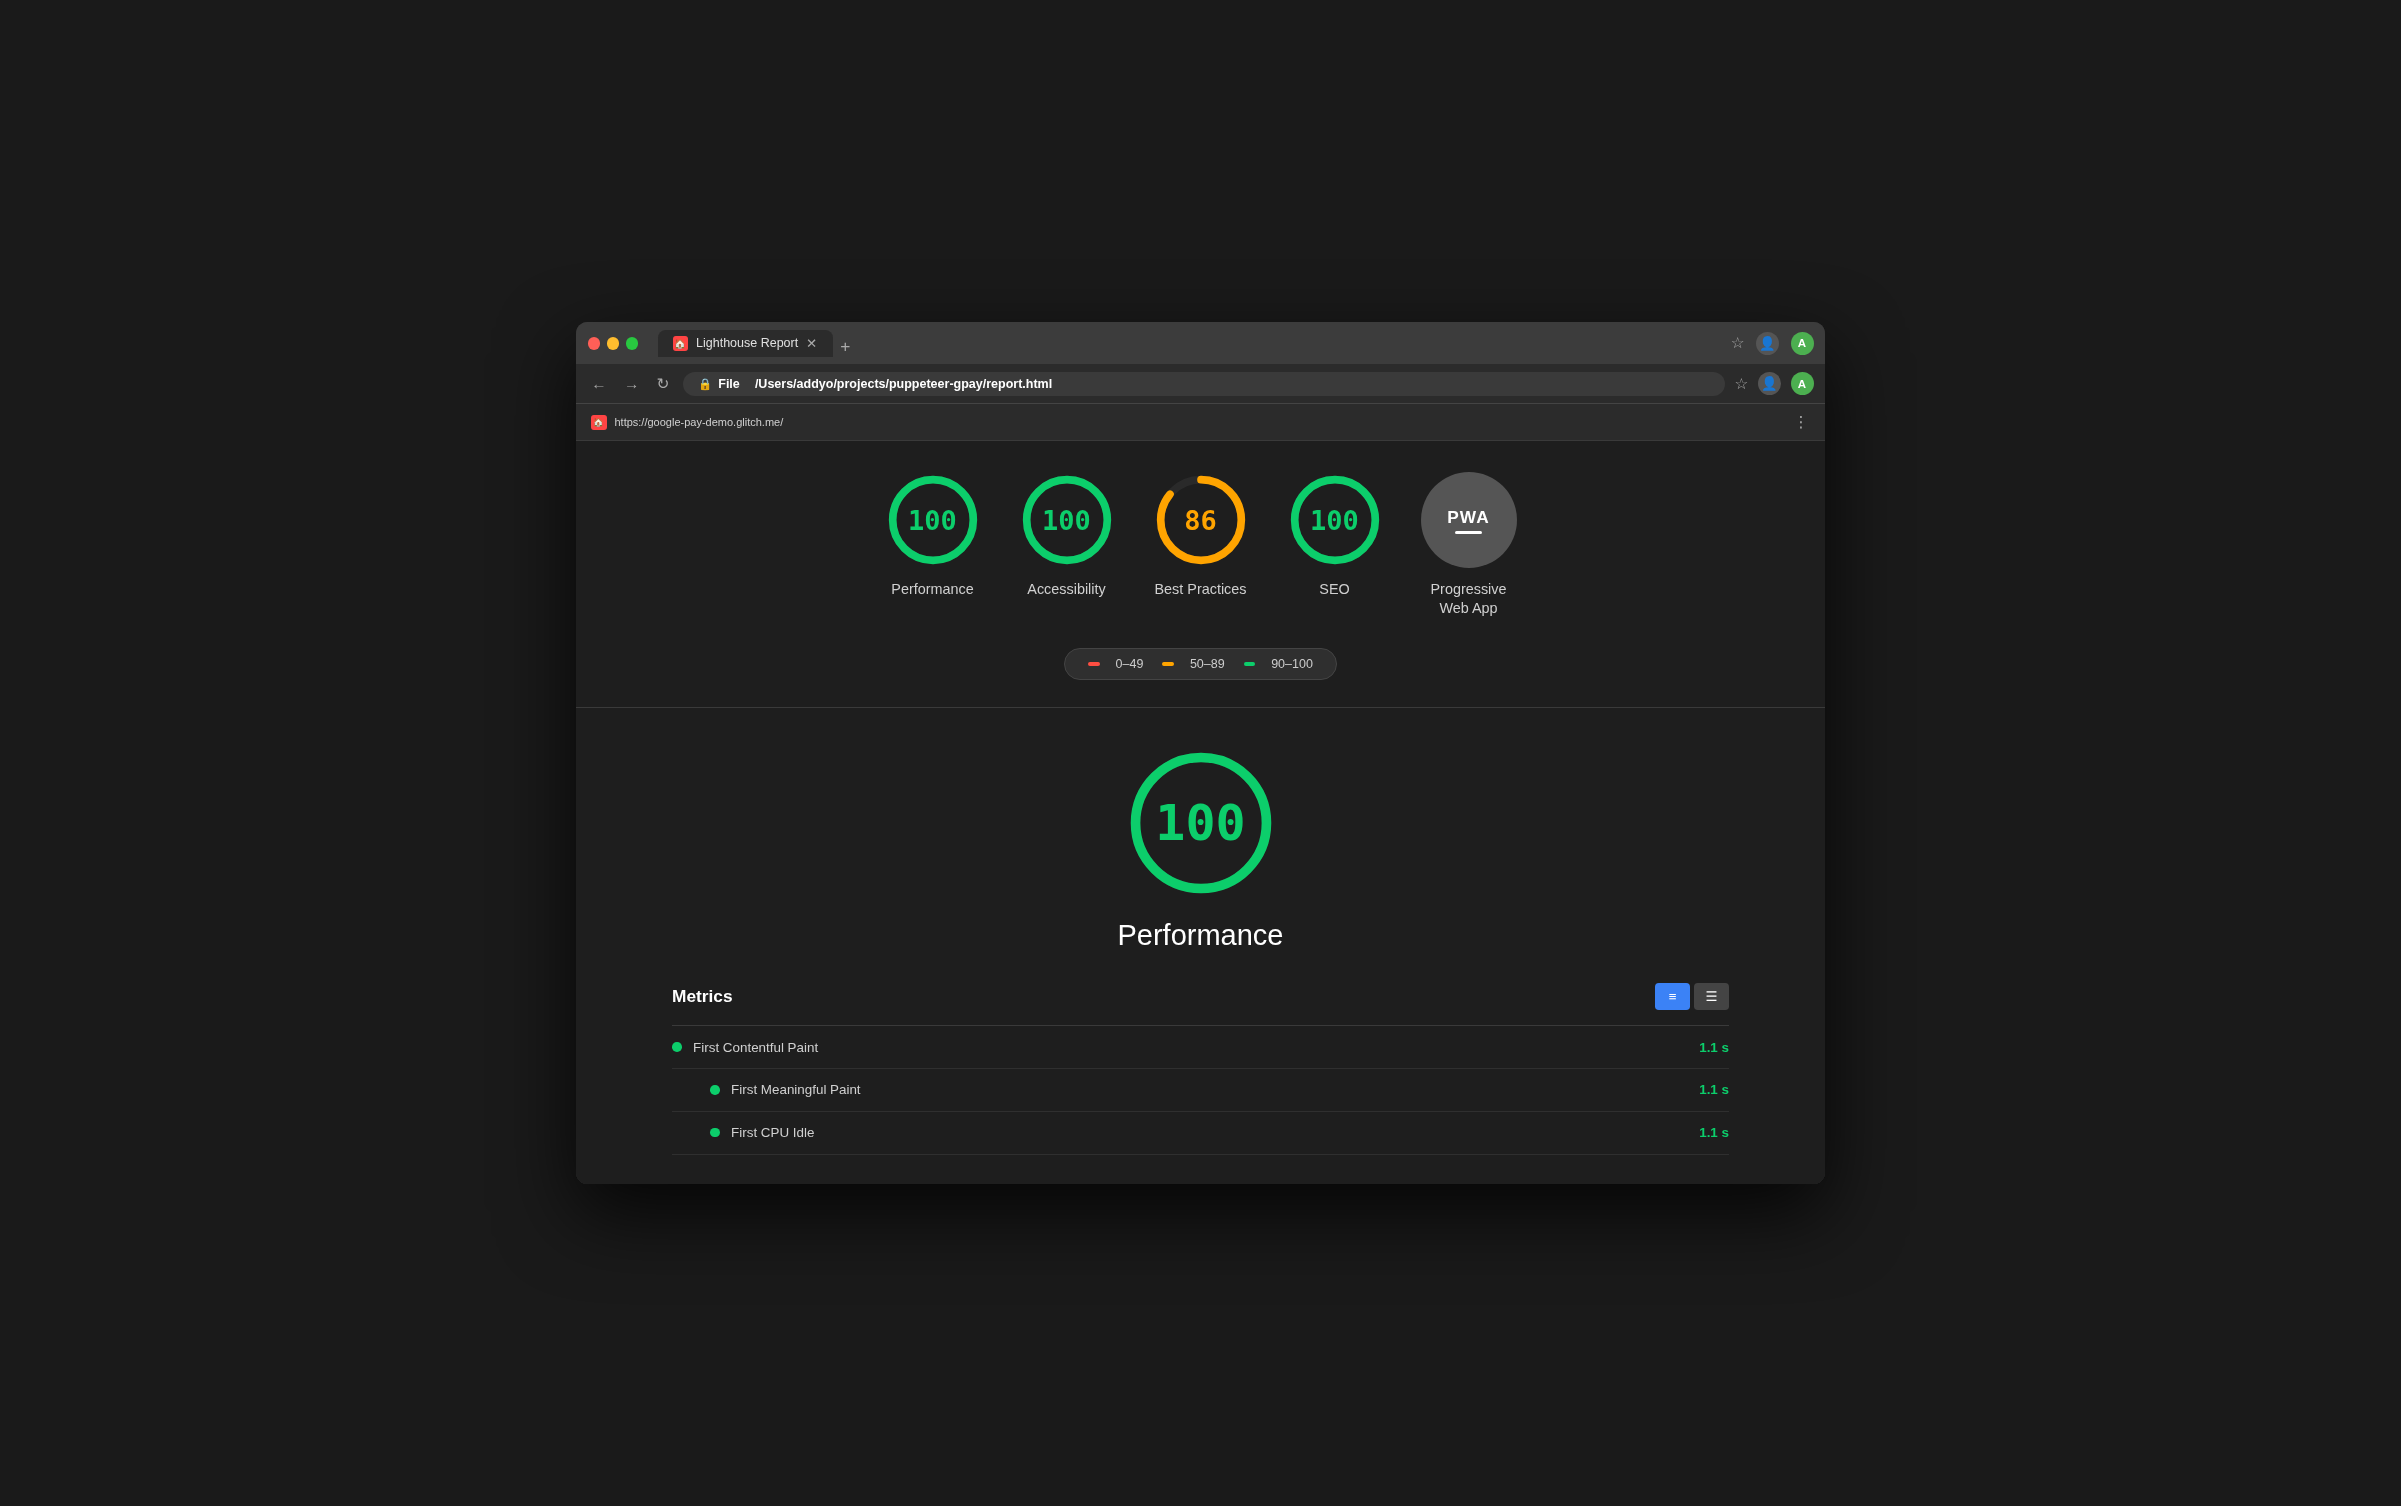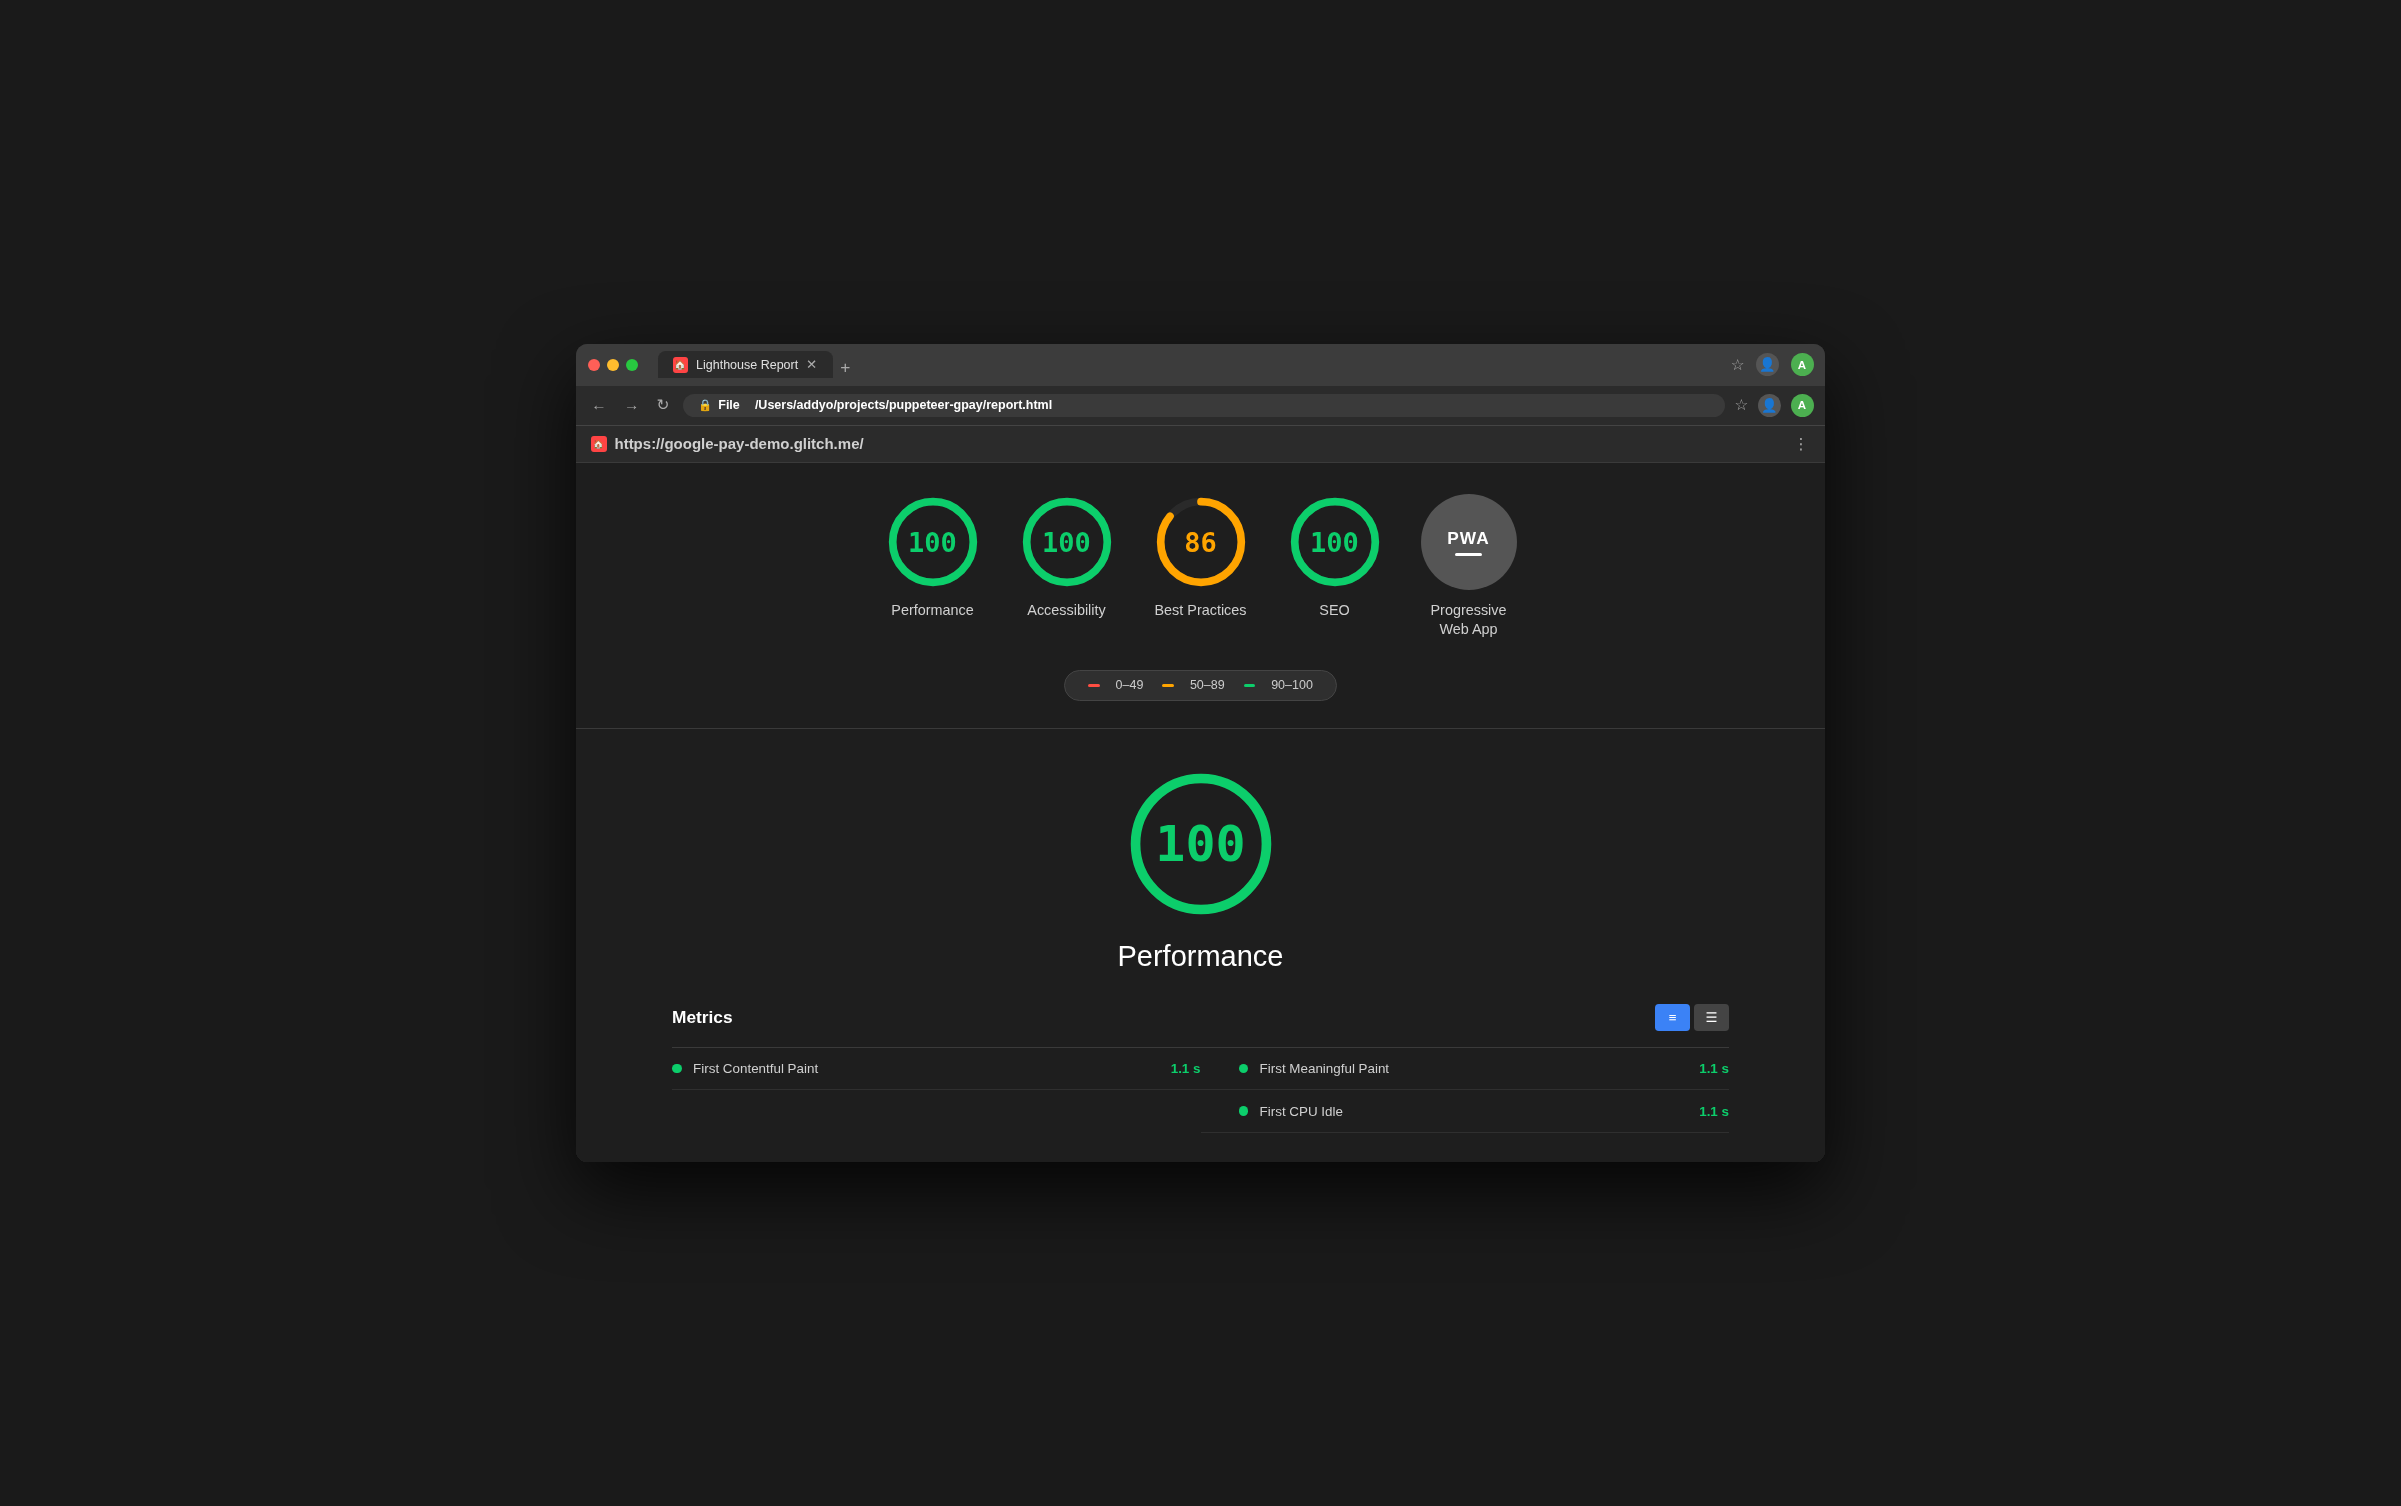--- a/index.html
+++ b/index.html
@@ -182,23 +182,22 @@
       background: #ff4444;
       border-radius: 2.9px;
       display: flex;
       align-items: center;
       justify-content: center;
       font-size: 8.6px;
       color: white;
       font-weight: bold;
     }
     .subtitle-url {
-      font-size: 15px;
+      font-size: 11px;
       color: #d0d0d0;
-      font-weight: bold;
     }
     .subtitle-menu {
       margin-left: auto;
       color: #aaa;
       font-size: 15.4px;
       cursor: pointer;
       letter-spacing: 1px;
     }
 
     
@@ -383,21 +382,21 @@
     }
 
     .metrics-divider {
       border: none;
       border-top: 1px solid #3a3a3a;
       margin-bottom: 0;
     }
 
     .metrics-grid {
       display: grid;
-      grid-template-columns: 1fr 1fr;
+      grid-template-columns: 1fr;
       gap: 0;
     }
     .metric-row {
       display: flex;
       align-items: center;
       padding: 13.4px 0;
       border-bottom: 1px solid #2f2f2f;
       gap: 11.5px;
     }
     .metric-dot {

